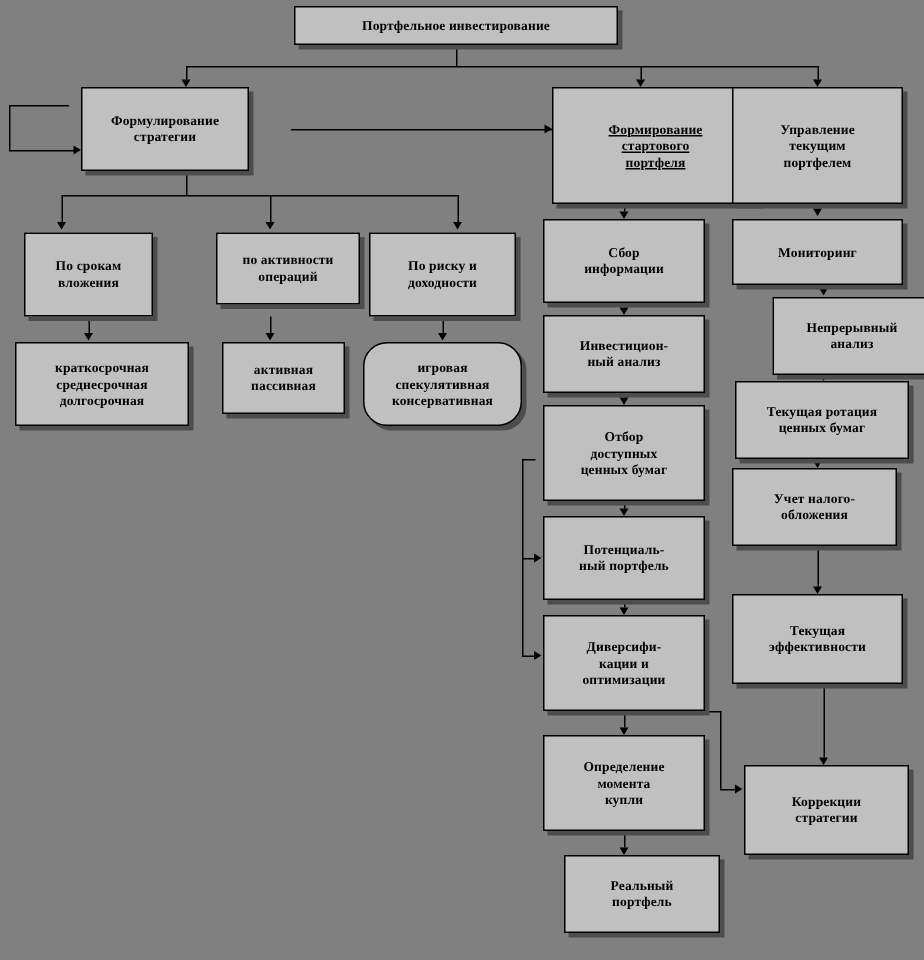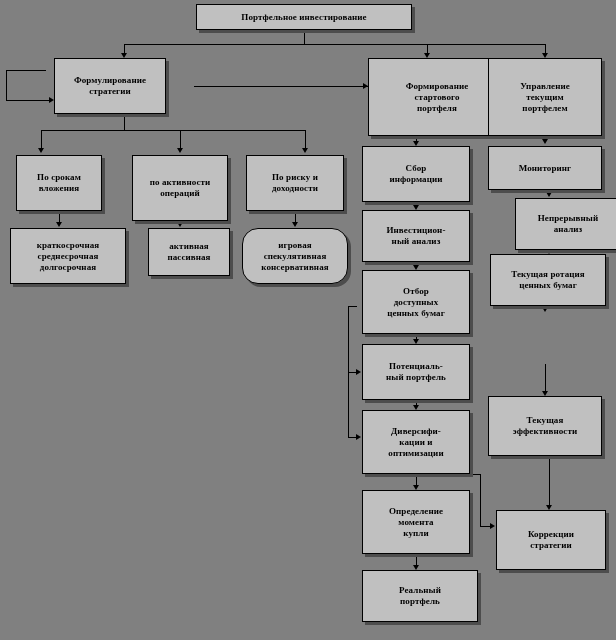--- a/index.html
+++ b/index.html
@@ -141,32 +141,32 @@
   <div class="conn v" style="left:6px; top:70px; height:30px;"></div>
   <div class="conn h" style="left:6px; top:100px; width:44px;"></div>
   <div class="arrow arrow-right" style="left:49px; top:97px;"></div>
   <div class="conn h" style="left:6px; top:70px; width:40px;"></div>
 
   <div class="node shadow" style="left:196px; top:4px; width:216px; height:26px;">Портфельное инвестирование</div>
 
   <div class="node shadow" style="left:54px; top:58px; width:112px; height:56px;">Формулирование
 стратегии</div>
 
-  <div class="node shadow" style="left:368px; top:58px; width:138px; height:78px;">Формирование
+  <div class="node shadow" style="left:368px; top:58px; width:138px; height:78px;text-decoration:underline;">Формирование
 стартового
 портфеля</div>
 
   <div class="node shadow" style="left:488px; top:58px; width:114px; height:78px;">Управление
 текущим
 портфелем</div>
 
   <div class="node shadow" style="left:16px; top:155px; width:86px; height:56px;">По срокам
 вложения</div>
 
-  <div class="node shadow" style="left:132px; top:155px; width:96px; height:66px;">по активности
+  <div class="node shadow" style="left:144px; top:155px; width:96px; height:48px;">по активности
 операций</div>
 
   <div class="node shadow" style="left:246px; top:155px; width:98px; height:56px;">По риску и
 доходности</div>
 
   <div class="node shadow" style="left:10px; top:228px; width:116px; height:56px;">краткосрочная
 среднесрочная
 долгосрочная</div>
 
   <div class="node shadow" style="left:148px; top:228px; width:82px; height:48px;">активная
@@ -190,31 +190,33 @@
 ный портфель</div>
 
   <div class="node shadow" style="left:362px; top:410px; width:108px; height:64px;">Диверсифи-
 кации и
 оптимизации</div>
 
   <div class="node shadow" style="left:362px; top:490px; width:108px; height:64px;">Определение
 момента
 купли</div>
 
-  <div class="node shadow" style="left:362px; top:570px; width:116px; height:52px;">Реальный
+  <div class="node shadow" style="left:376px; top:570px; width:104px; height:52px;">Реальный
 портфель</div>
 
   <div class="node shadow" style="left:488px; top:146px; width:114px; height:44px;">Мониторинг</div>
 
   <div class="node shadow" style="left:496px; top:198px; width:106px; height:52px;margin-left:19px;">Непрерывный
 анализ</div>
 
   <div class="node shadow" style="left:490px; top:254px; width:116px; height:52px;">Текущая ротация
 ценных бумаг</div>
 
+  <div class="node shadow" style="left:488px; top:312px; width:110px; height:52px;">Учет налого-
+обложения</div>
 
   <div class="node shadow" style="left:488px; top:396px; width:114px; height:60px;">Текущая
 эффективности</div>
 
   <div class="node shadow" style="left:496px; top:510px; width:110px; height:60px;">Коррекции
 стратегии</div>
 
 </div>
 
 </body></html>

